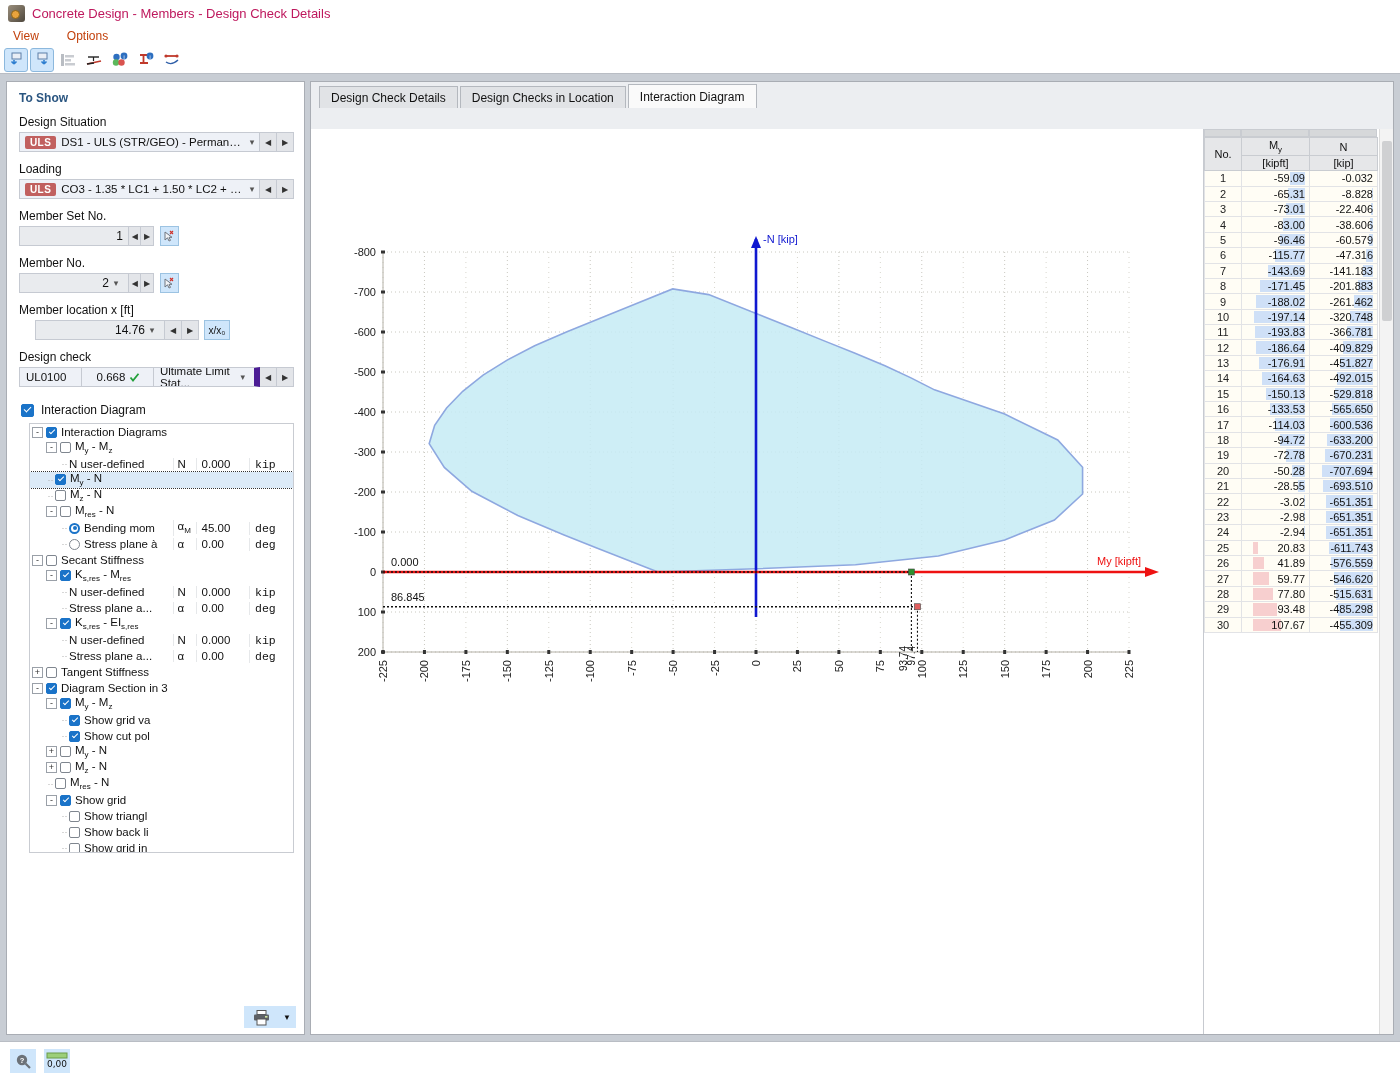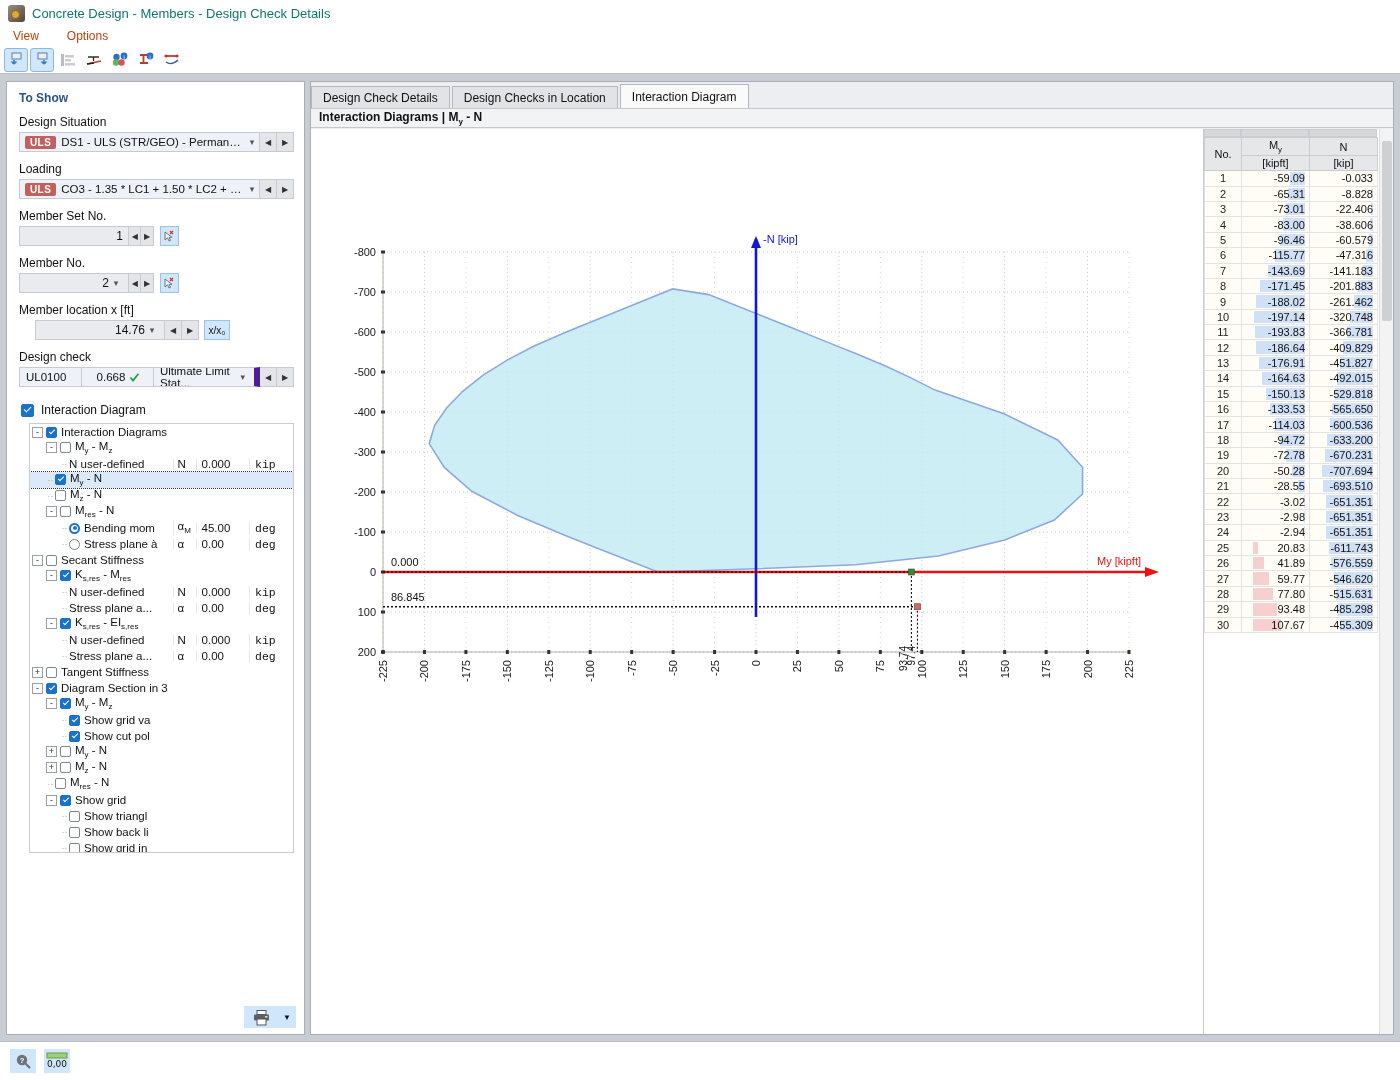--- a/index.html
+++ b/index.html
@@ -20,21 +20,21 @@
   }
   #titlebar .appicon{
     width:17px;height:17px;border-radius:3px;
     background:linear-gradient(135deg,#9a8f7d 0%,#6e6557 60%,#4d463c 100%);
     position:relative;
   }
   #titlebar .appicon:after{
     content:"";position:absolute;left:3px;top:5px;width:7px;height:7px;
     border-radius:50%;background:#e8a33d;border:1px solid #8a6418;
   }
-  #titlebar .title{ font-size:13px; color:#0f766e; }
+  #titlebar .title{ font-size:13px; color:#be185d; }
   
   #menubar{ height:20px; background:#ffffff; display:flex; align-items:center; padding-left:10px; gap:22px;}
   #menubar .mi{ font-size:12px; color:#c2410c; padding:1px 3px; cursor:default;}
   
   #toolbar{
     height:28px;background:#ffffff;display:flex;align-items:center;
     padding-left:4px;gap:2px;border-bottom:1px solid #b9bdc4;
   }
   .tb{ width:24px;height:24px;display:flex;align-items:center;justify-content:center;
        border-radius:3px;position:relative;}
@@ -119,21 +119,21 @@
   .rb{ width:11px;height:11px;border:1px solid #7f868f;background:#fff;border-radius:50%;
        flex:none;margin-right:4px;display:inline-flex;align-items:center;justify-content:center;}
   .rb.on{ border:2px solid #1a73c8;}
   .rb.on:after{content:"";width:4px;height:4px;border-radius:50%;background:#1a73c8;}
   sub{ font-size:8px; }
   
   #printrow{ position:absolute;right:8px;bottom:6px;display:flex; }
   .printbtn{ width:34px;height:22px;background:#cfe6fb;display:flex;align-items:center;justify-content:center;}
   .printcaret{ width:18px;height:22px;background:#cfe6fb;display:flex;align-items:center;justify-content:center;font-size:8px;}
   
-  #tabs{ height:26px; display:flex; align-items:flex-end; gap:2px; background:#eceef1;}
+  #tabs{ height:26px; display:flex; align-items:flex-end; padding-left:8px; gap:2px; background:#eceef1;}
   .tab{
     height:22px;padding:0 11px;display:flex;align-items:center;font-size:12px;
     background:#e1e3e6;border:1px solid #b4b8be;border-bottom:none;color:#111;
   }
   .tab.active{ background:#fafafa; height:24px; }
   #subhead{
     height:20px;background:#f2f3f5;border-top:1px solid #c4c7cc;border-bottom:1px solid #c4c7cc;
     display:flex;align-items:center;padding-left:8px;font-size:12px;font-weight:bold;color:#111;
   }
   #content{ position:absolute;top:47px;left:0;right:0;bottom:0;background:#fff;display:flex;}
@@ -628,23 +628,20 @@
       </div>
       <div class="printcaret">▼</div>
     </div>
   </div>
 
   <div id="rightpanel">
     <div id="tabs">
       <div class="tab">Design Check Details</div>
       <div class="tab">Design Checks in Location</div>
       <div class="tab active">Interaction Diagram</div>
-    </div>
-    <div id="subhead">
-      <span>Interaction Diagrams | M<sub>y</sub> - N</span>
     </div>
 
     <div id="content">
       <div id="chartarea">
         <svg id="chartsvg" width="890" height="600">
             <line x1="72" y1="123" x2="72" y2="523" stroke="#d8d6cd" stroke-width="1" stroke-dasharray="1 4"></line>
             <line x1="113.44444444444444" y1="123" x2="113.44444444444444" y2="523" stroke="#c9c8c0" stroke-width="1" stroke-dasharray="1 3"></line>
             <line x1="154.88888888888889" y1="123" x2="154.88888888888889" y2="523" stroke="#d8d6cd" stroke-width="1" stroke-dasharray="1 4"></line>
             <line x1="196.33333333333331" y1="123" x2="196.33333333333331" y2="523" stroke="#c9c8c0" stroke-width="1" stroke-dasharray="1 3"></line>
             <line x1="237.77777777777777" y1="123" x2="237.77777777777777" y2="523" stroke="#d8d6cd" stroke-width="1" stroke-dasharray="1 4"></line>
@@ -770,21 +767,21 @@
             </tr>
             <tr>
               <th>[kipft]</th>
               <th>[kip]</th>
             </tr>
           </thead>
           <tbody id="tbody">
               <tr>
                 <td class="idx">1</td>
                 <td class="num"><i class="bar neg" style="right:4px;width:15.363399999999999px"></i><span class="v">-59.09</span></td>
-                <td class="num"><i class="bar neg" style="right:4px;width:0.0015888888888888888px"></i><span class="v">-0.033</span></td>
+                <td class="num"><i class="bar neg" style="right:4px;width:0.0015888888888888888px"></i><span class="v">-0.032</span></td>
               </tr>
               <tr>
                 <td class="idx">2</td>
                 <td class="num"><i class="bar neg" style="right:4px;width:16.9806px"></i><span class="v">-65.31</span></td>
                 <td class="num"><i class="bar neg" style="right:4px;width:0.7196944444444444px"></i><span class="v">-8.828</span></td>
               </tr>
               <tr>
                 <td class="idx">3</td>
                 <td class="num"><i class="bar neg" style="right:4px;width:18.9826px"></i><span class="v">-73.01</span></td>
                 <td class="num"><i class="bar neg" style="right:4px;width:1.618211111111111px"></i><span class="v">-22.406</span></td>

